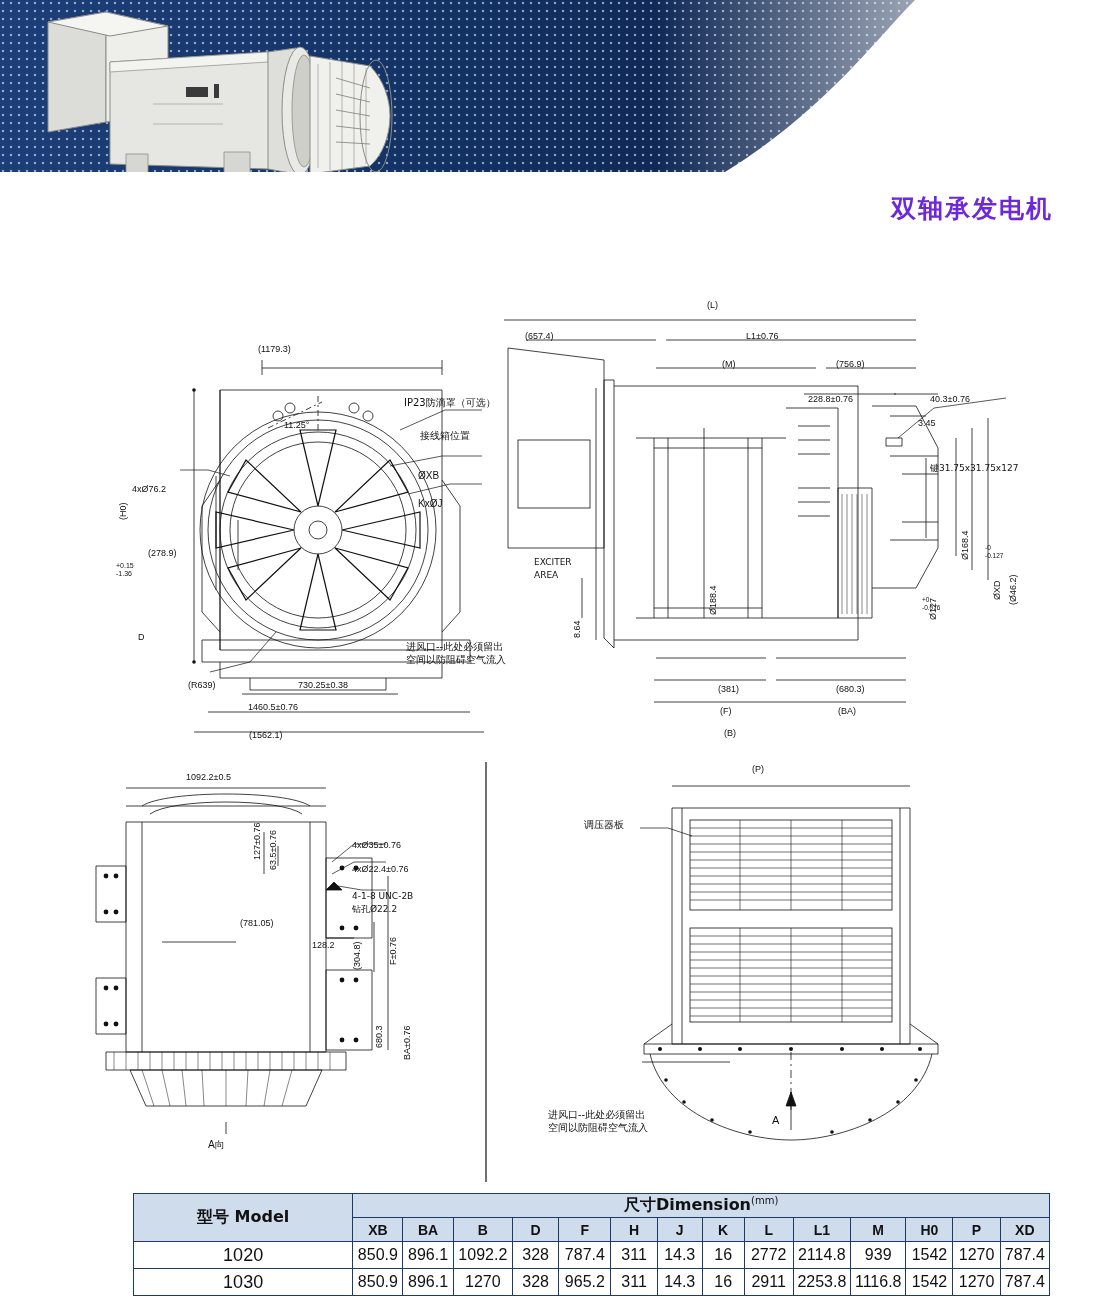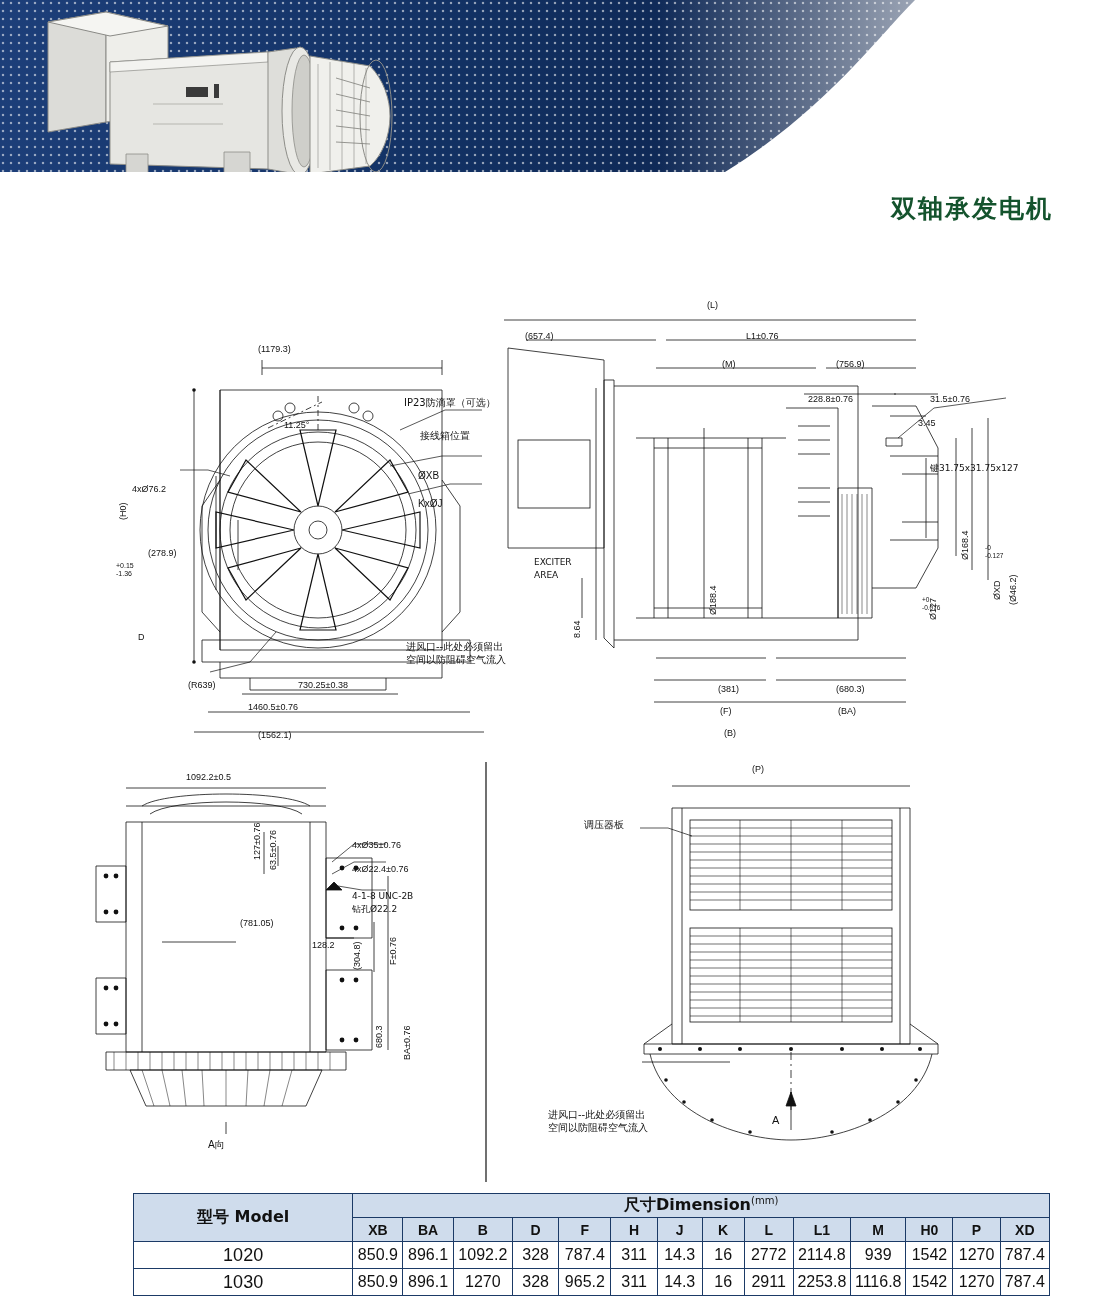--- a/index.html
+++ b/index.html
@@ -30,21 +30,21 @@
   }
   .banner-swoosh{
     position:absolute;right:0;top:0;width:700px;height:172px;
   }
   .gen-photo{
     position:absolute;left:18px;top:4px;width:390px;height:250px;
   }
 
   .title-cn{
     position:absolute;right:42px;top:192px;
-    font-size:25px;letter-spacing:2px;color:#14532d;font-weight:bold;
+    font-size:25px;letter-spacing:2px;color:#6d28d9;font-weight:bold;
     font-family:"DejaVu Sans","Liberation Sans",sans-serif;
   }
   .title-en{
     position:absolute;right:42px;top:222px;
     font-size:24px;letter-spacing:2.5px;color:#17325f;
     font-family:"Liberation Sans",sans-serif;
   }
 
   
   .dwg{position:absolute;}
@@ -219,21 +219,21 @@
   <div class="lbl" style="left:258px;top:344px;">(1179.3)</div>
   <div class="lbl" style="left:284px;top:420px;">11.25°</div>
   <div class="lbl" style="left:132px;top:484px;">4xØ76.2</div>
   <div class="lbl" style="left:148px;top:548px;">(278.9)</div>
   <div class="lbl" style="left:116px;top:562px;font-size:7px;line-height:8px;white-space:pre;">+0.15
 -1.36</div>
   <div class="lbl" style="left:138px;top:632px;">D</div>
   <div class="lbl" style="left:188px;top:680px;">(R639)</div>
   <div class="lbl" style="left:298px;top:680px;">730.25±0.38</div>
   <div class="lbl" style="left:248px;top:702px;">1460.5±0.76</div>
-  <div class="lbl" style="left:258px;top:730px;text-align:right;">(1562.1)</div>
+  <div class="lbl" style="left:249px;top:730px;text-align:right;">(1562.1)</div>
   <div class="lbl-v" style="left:118px;top:520px;">(H0)</div>
 
   <div class="lbl-cn" style="left:404px;top:396px;">IP23防滴罩（可选）</div>
   <div class="lbl-cn" style="left:420px;top:429px;">接线箱位置</div>
   <div class="lbl" style="left:418px;top:470px;font-size:10px;">ØXB</div>
   <div class="lbl" style="left:418px;top:498px;font-size:10px;">KxØJ</div>
   <div class="lbl-cn" style="left:406px;top:640px;">进风口--此处必须留出
 空间以防阻碍空气流入</div>
 
   <svg class="dwg" style="left:486px;top:288px;" width="600" height="470" viewBox="0 0 600 470">
@@ -302,21 +302,21 @@
 
       <path d="M412,150 L448,120 L520,110" stroke-width="0.7"></path>
     </g>
   </svg>
   <div class="lbl" style="left:707px;top:300px;">(L)</div>
   <div class="lbl" style="left:525px;top:331px;">(657.4)</div>
   <div class="lbl" style="left:746px;top:331px;">L1±0.76</div>
   <div class="lbl" style="left:722px;top:359px;">(M)</div>
   <div class="lbl" style="left:836px;top:359px;">(756.9)</div>
   <div class="lbl" style="left:808px;top:394px;">228.8±0.76</div>
-  <div class="lbl" style="left:930px;top:394px;">31.5±0.76</div>
+  <div class="lbl" style="left:930px;top:394px;">40.3±0.76</div>
   <div class="lbl" style="left:918px;top:418px;">3.45</div>
   <div class="lbl-v" style="left:708px;top:615px;">Ø188.4</div>
   <div class="lbl-v" style="left:960px;top:560px;">Ø168.4</div>
   <div class="lbl-v" style="left:992px;top:600px;">ØXD</div>
   <div class="lbl-v" style="left:1008px;top:605px;">(Ø46.2)</div>
   <div class="lbl-v" style="left:928px;top:620px;">Ø127</div>
   <div class="lbl-v" style="left:572px;top:638px;">8.64</div>
   <div class="lbl" style="left:718px;top:684px;">(381)</div>
   <div class="lbl" style="left:836px;top:684px;">(680.3)</div>
   <div class="lbl" style="left:720px;top:706px;">(F)</div>

